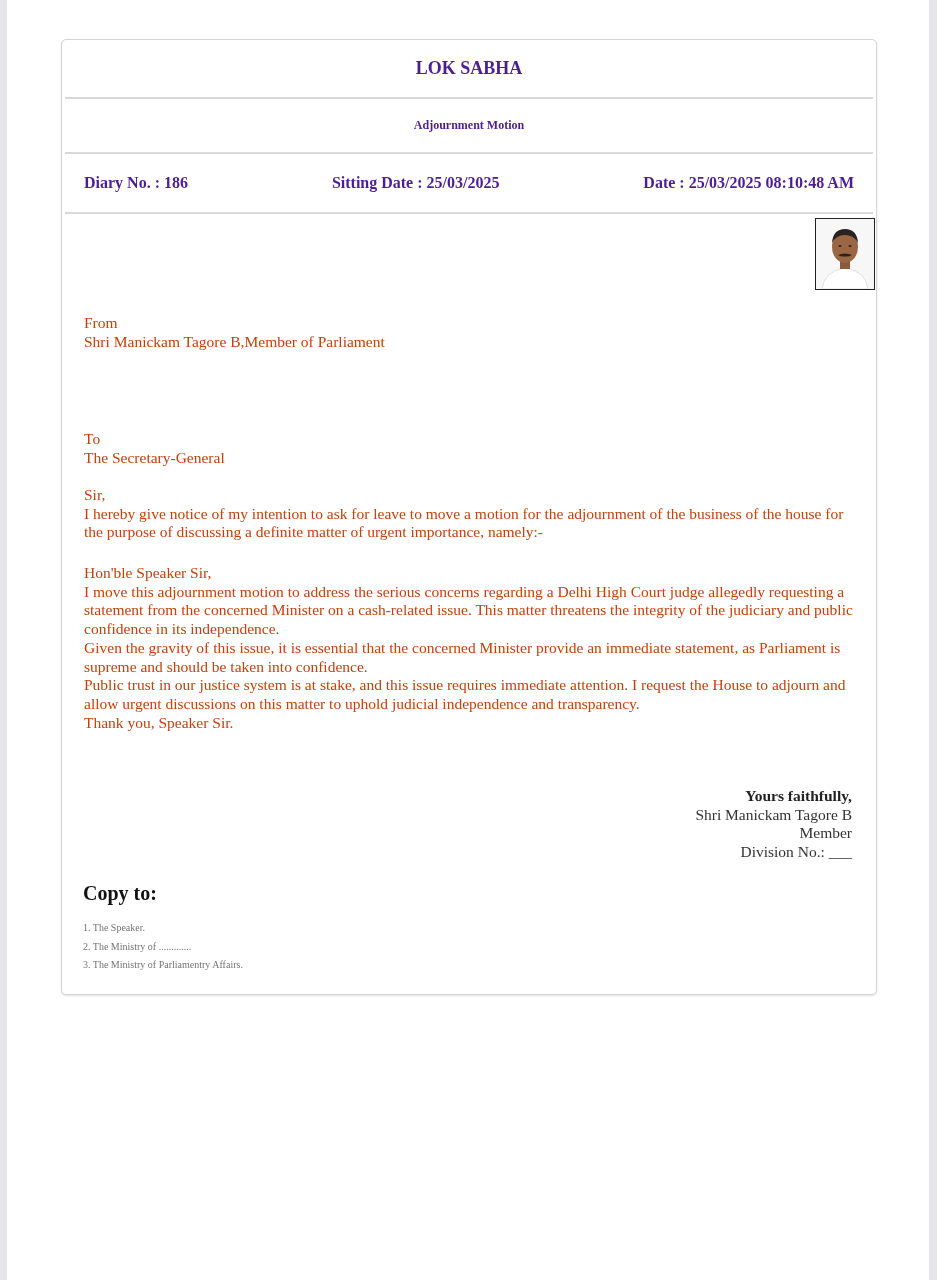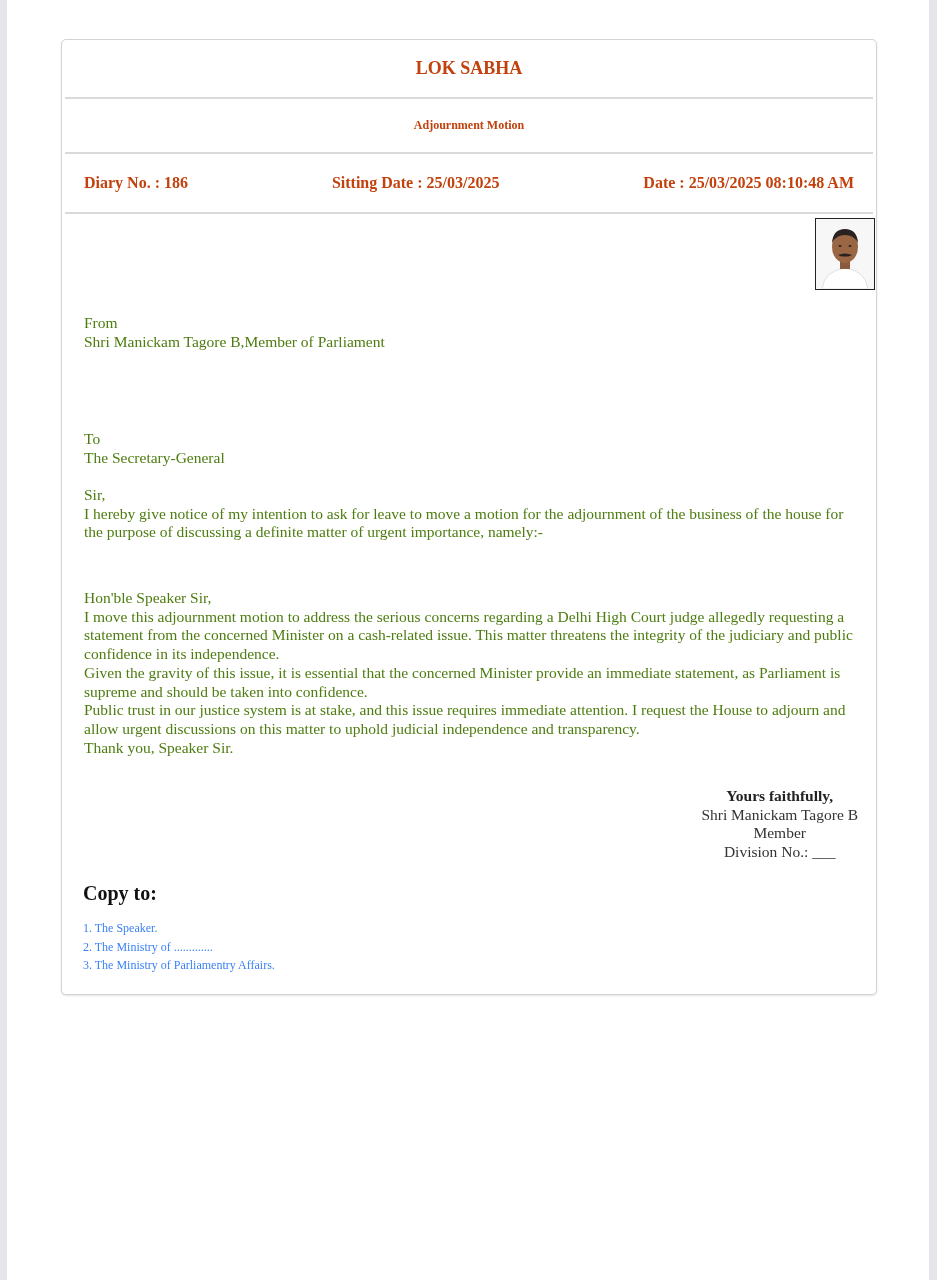--- a/index.html
+++ b/index.html
@@ -39,21 +39,21 @@
       box-sizing: border-box;
     }
     .hdr-row {
       position: absolute;
       left: 3px;
       right: 3px;
       display: flex;
       align-items: center;
       justify-content: center;
       font-weight: bold;
-      color: #c2410c;
+      color: #4c1d95;
       border-bottom: 2px solid #d9d9d9;
     }
     .hdr-title {
       top: 0;
       height: 57px;
       font-size: 18px;
     }
     .hdr-subtitle {
       top: 59px;
       height: 53px;
@@ -78,52 +78,52 @@
       border: 1px solid #222;
       background: #fff;
       overflow: hidden;
     }
     .body-text {
       position: absolute;
       left: 22px;
       width: 770px;
       font-size: 15.5px;
       line-height: 18.7px;
-      color: #4d7c0f;
+      color: #c2410c;
     }
     .body-text p { margin: 0; }
     .from-block { top: 274px; }
     .to-block { top: 350px; margin-top: 40px; }
     .sir-block { top: 446px; }
-    .motion-block { top: 549px; }
+    .motion-block { top: 524px; }
     .signature {
       position: absolute;
-      right: 18px;
+      right: 24px;
       top: 747px;
-      text-align: center;
+      text-align: right;
       font-size: 15.5px;
       line-height: 18.7px;
       color: #333;
     }
     .signature .closing { font-weight: bold; color: #222; }
     .copy-title {
       position: absolute;
       left: 21px;
       top: 842px;
       font-weight: bold;
       font-size: 20px;
       color: #111;
     }
     .copy-list {
       position: absolute;
       left: 21px;
       top: 879px;
-      font-size: 12px;
+      font-size: 10px;
       line-height: 18.7px;
-      color: #3b82f6;
+      color: #737373;
     }
   </style>
 </head>
 <body>
 
 <div class="edge-left"></div>
 <div class="edge-right"></div>
 
 <div class="card">
   <div class="hdr-row hdr-title">LOK SABHA</div>

